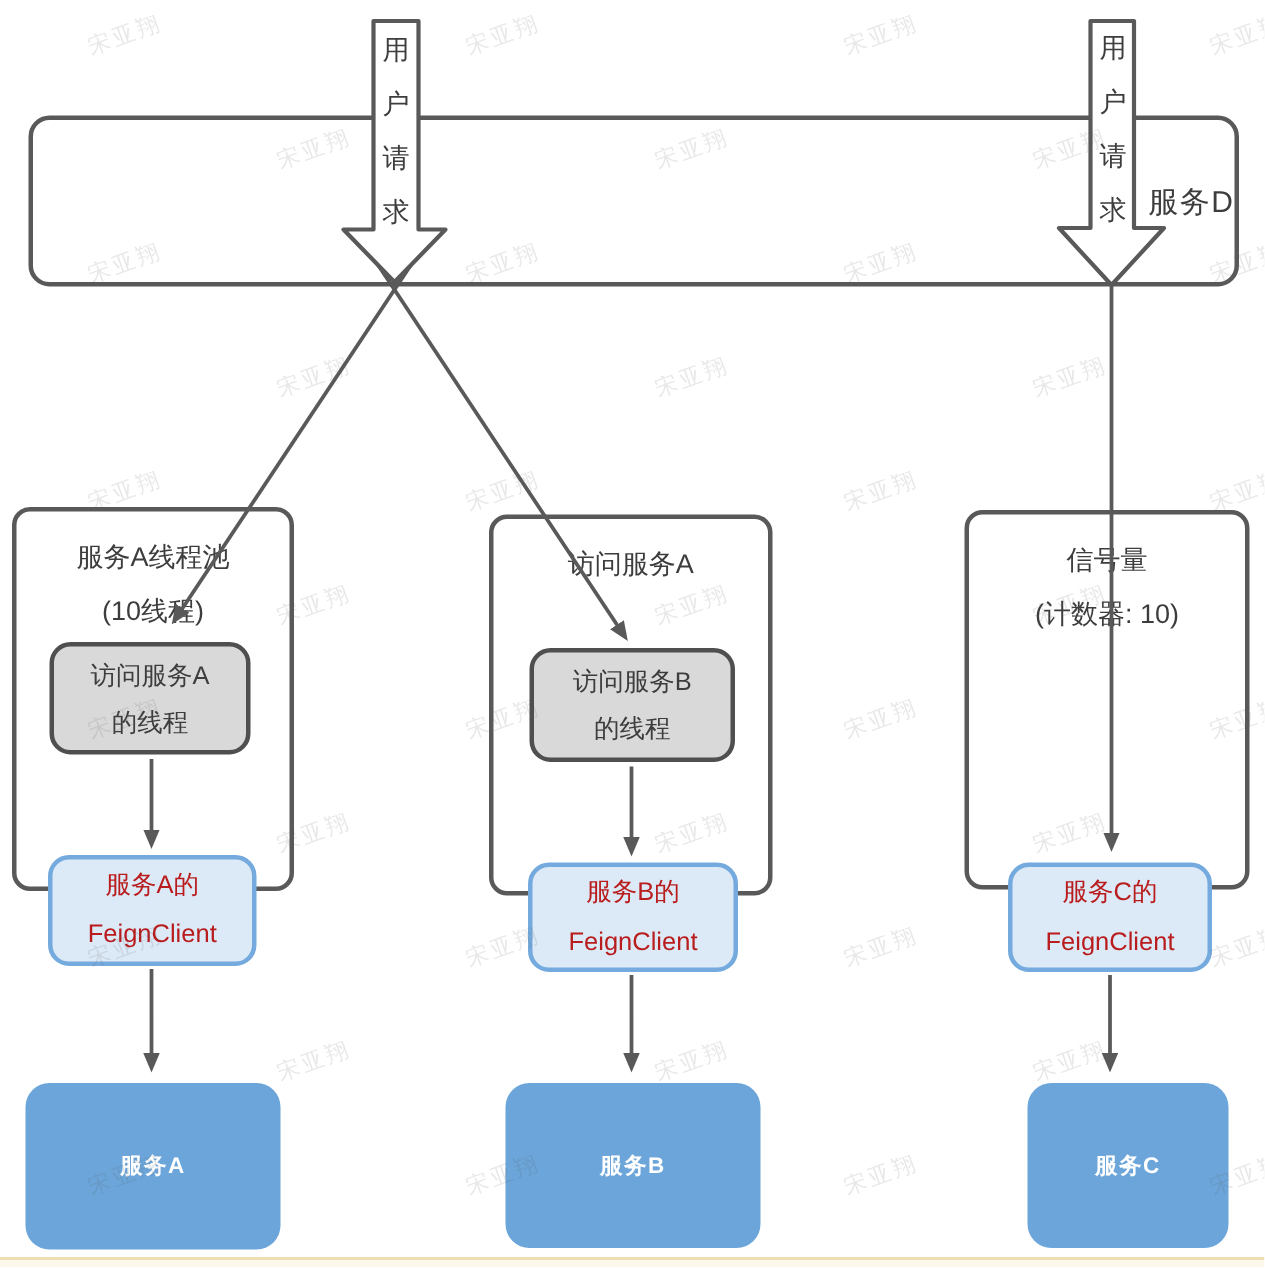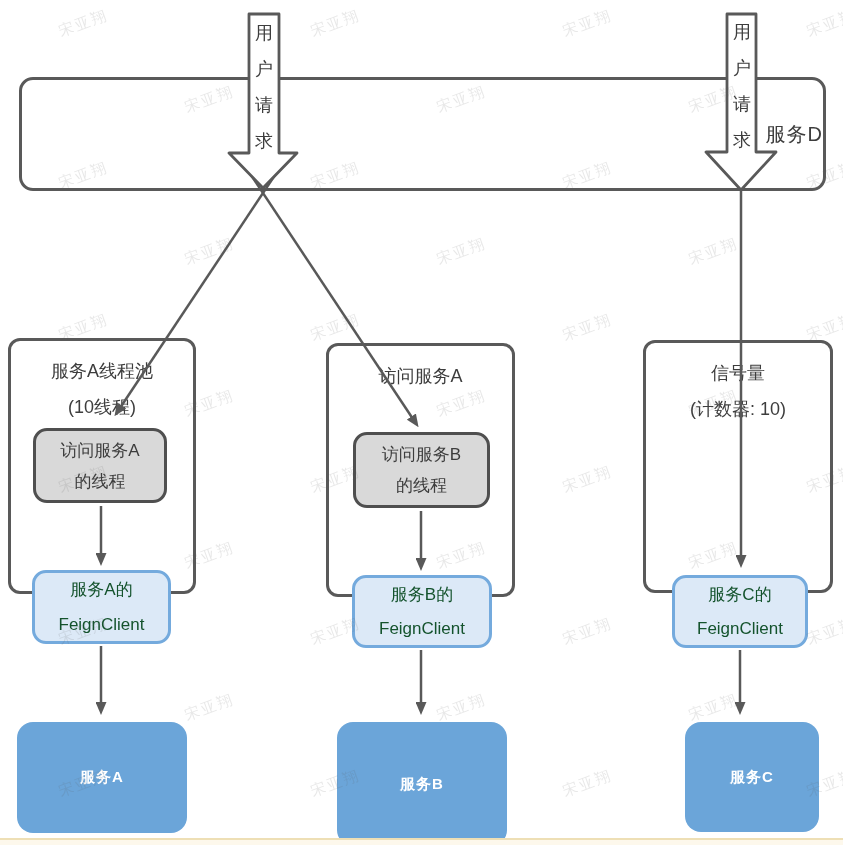--- a/index.html
+++ b/index.html
@@ -38,35 +38,35 @@
     background:#d9d9d9; border:3px solid #4f4f4f; border-radius:14px; z-index:10;
     display:flex; flex-direction:column; align-items:center; justify-content:center;
     font-size:17px; line-height:31px; box-sizing:border-box;
   }
   .thread-a { left:33px;  top:428px; width:134px; height:75px; }
   .thread-b { left:353px; top:432px; width:137px; height:76px; }
 
   
   .feign {
     background:#dce9f7; border:3px solid #74aadd; border-radius:14px; z-index:10;
-    display:flex; flex-direction:column; align-items:center; justify-content:space-between;
-    font-size:17px; line-height:33px; color:#14532d; box-sizing:border-box;
+    display:flex; flex-direction:column; align-items:center; justify-content:flex-start;
+    font-size:17px; line-height:33px; color:#b91c1c; box-sizing:border-box;
   }
   .feign-a { left:32px;  top:570px; width:139px; height:74px; }
   .feign-b { left:352px; top:575px; width:140px; height:73px; }
   .feign-c { left:672px; top:575px; width:136px; height:73px; }
 
   
   .service {
     background:#6ba5d9; border-radius:16px; z-index:10;
     display:flex; align-items:center; justify-content:center;
     color:#ffffff; font-size:15px; font-weight:bold; letter-spacing:1px;
   }
   .service-a { left:17px;  top:722px; width:170px; height:111px; }
-  .service-b { left:337px; top:722px; width:170px; height:124px; }
+  .service-b { left:337px; top:722px; width:170px; height:110px; }
   .service-c { left:657px; top:722px; width:134px; height:110px;margin-left:28px; }
 
   
   .wires { left:0; top:0; z-index:5; pointer-events:none; }
 
   
   .wm-layer { left:0; top:0; width:843px; height:845px; z-index:20; pointer-events:none; }
   .wm {
     position:absolute; font-size:15px; letter-spacing:2px;
     color:rgba(90,90,90,0.14); transform:rotate(-20deg); white-space:nowrap;

